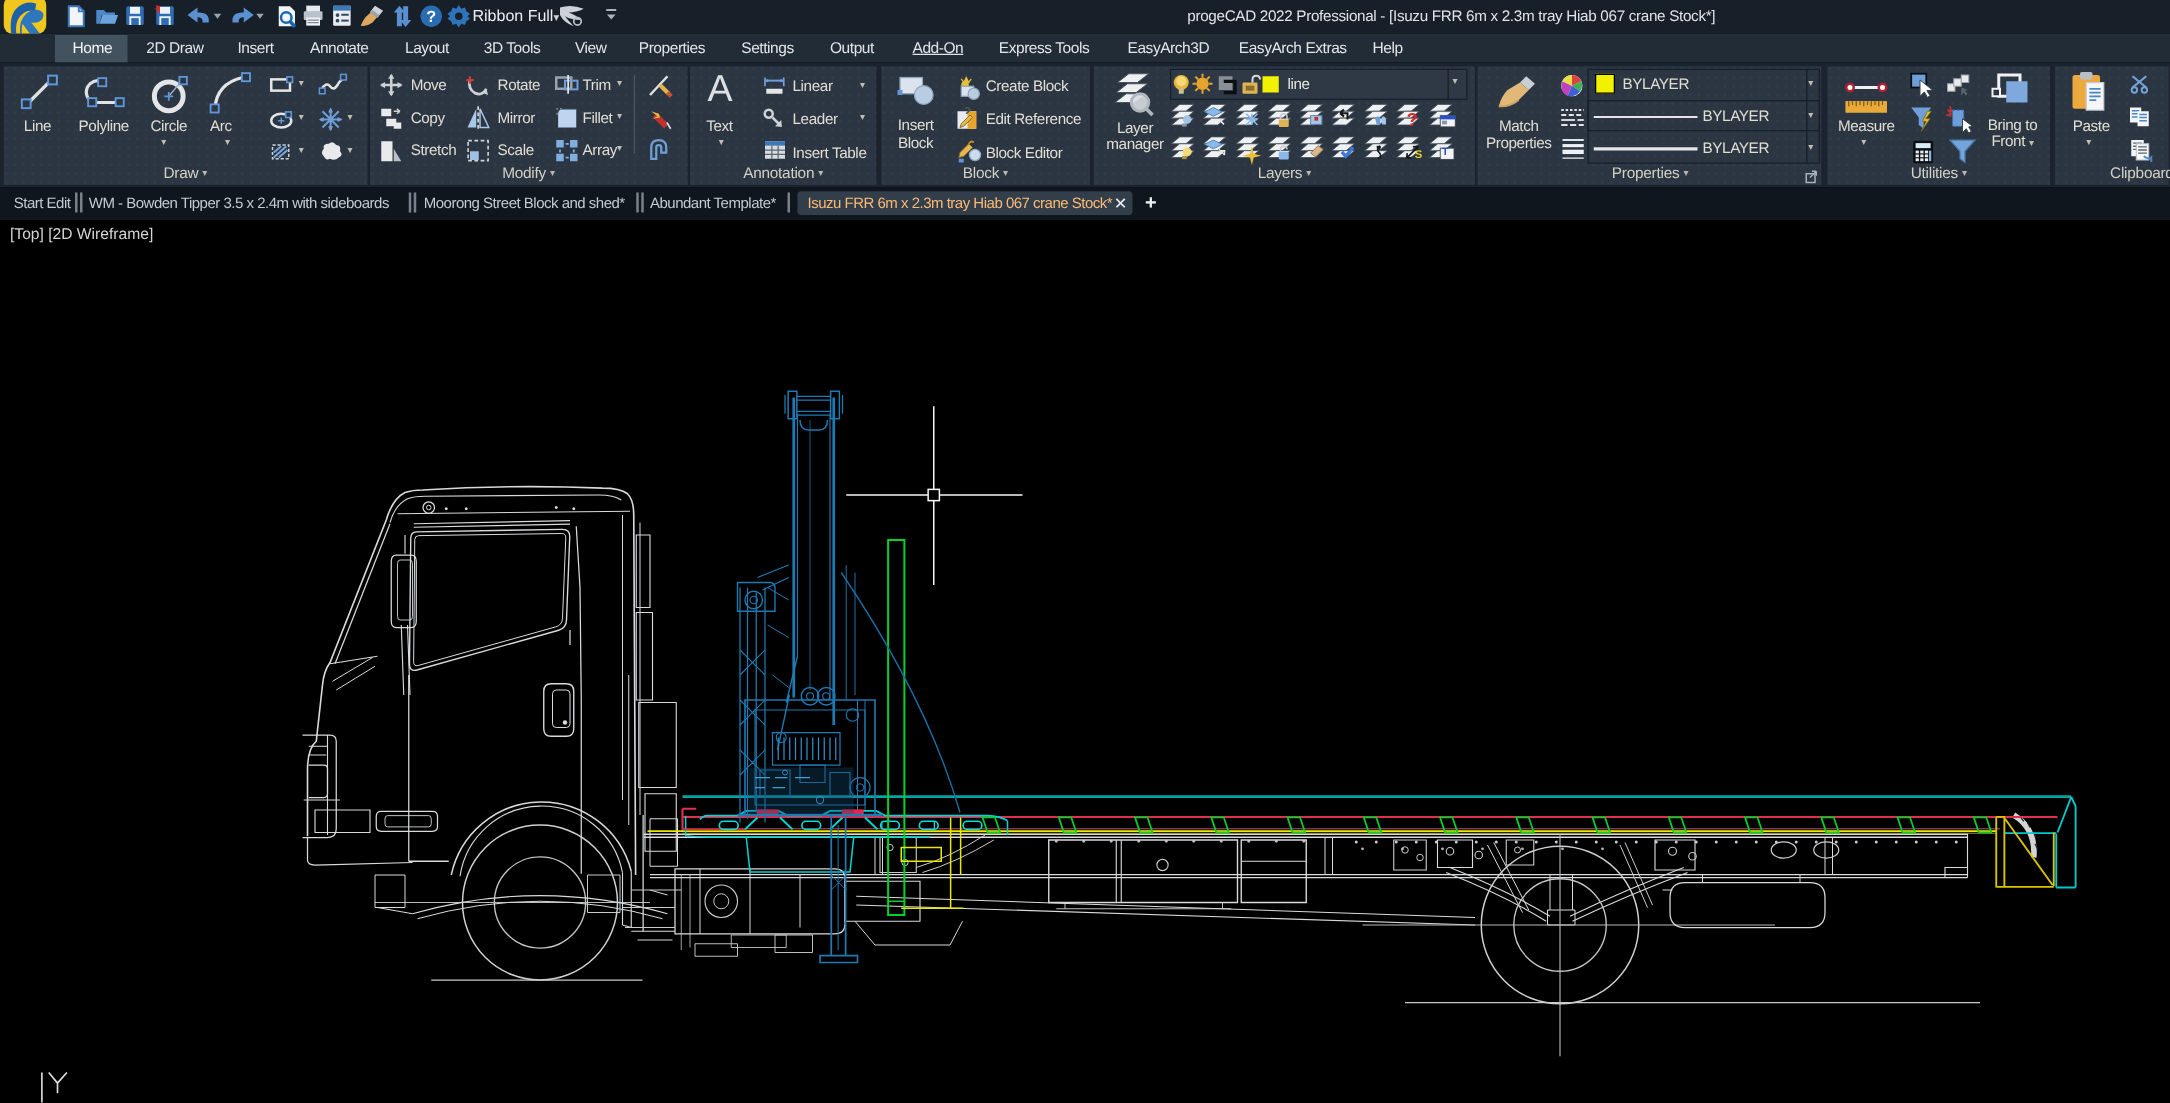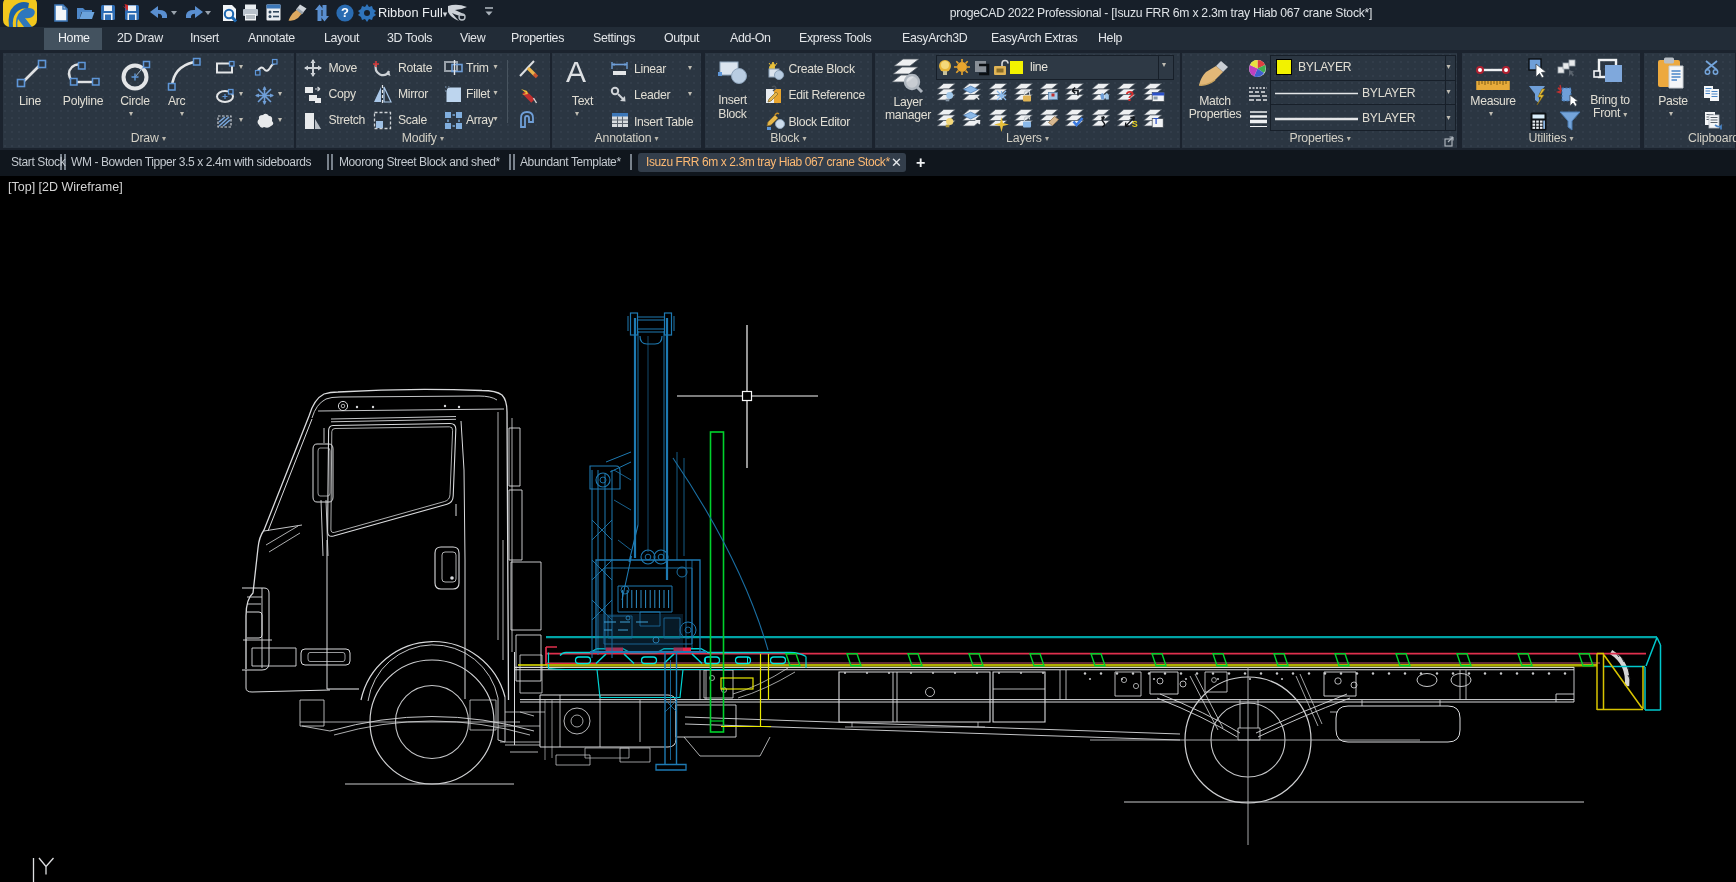--- a/index.html
+++ b/index.html
@@ -370,21 +370,21 @@
     <div class="mtab" style="left:58px;color:#f2f4f6;">Home</div>
     <div class="mtab" style="left:117px;">2D Draw</div>
     <div class="mtab" style="left:190px;">Insert</div>
     <div class="mtab" style="left:248px;">Annotate</div>
     <div class="mtab" style="left:324px;">Layout</div>
     <div class="mtab" style="left:387px;">3D Tools</div>
     <div class="mtab" style="left:460px;">View</div>
     <div class="mtab" style="left:511px;">Properties</div>
     <div class="mtab" style="left:593px;">Settings</div>
     <div class="mtab" style="left:664px;">Output</div>
-    <div class="mtab" style="left:730px;">Add-On</div>
+    <div class="mtab" style="left:730px;text-decoration:underline;">Add-On</div>
     <div class="mtab" style="left:799px;">Express Tools</div>
     <div class="mtab" style="left:902px;">EasyArch3D</div>
     <div class="mtab" style="left:991px;">EasyArch Extras</div>
     <div class="mtab" style="left:1098px;">Help</div>
   </div>
 
   <div id="ribbon">
 
     <div class="panel" style="left:3px;width:290.5px;">
       <svg style="left:12px;top:6px;" width="34" height="30">
@@ -531,21 +531,21 @@
           <path d="M7 1 L9 7 L3 5 L8 9 L4 11 L10 10 Z" fill="#e8c03a"></path>
         </svg>
       <svg style="left:222px;top:57px;" width="20" height="20">
           <path d="M3 17 V8 Q3 2 9 2 Q15 2 15 8 V12 H11 V8 Q11 6 9 6 Q7 6 7 8 V17 Z" fill="none" stroke="#6f9fd8" stroke-width="1.8"></path>
         </svg>
       <div class="plabel">Modify <span class="car">▾</span></div>
     </div>
 
     <div class="panel" style="left:552px;width:149px;">
       <div style="position:absolute;left:14px;top:2px;font-size:30px;color:#dde0e3;font-weight:400;">A</div>
-      <div class="rlbl" style="left:13px;top:41px;width:28px;text-align:right;">Text</div>
+      <div class="rlbl" style="left:13px;top:41px;width:28px;text-align:left;">Text</div>
       <div class="car" style="position:absolute;left:23px;top:56px;">▾</div>
       <svg style="left:58px;top:6px;" width="19" height="19">
           <path d="M2 3 V10 M17 3 V10" stroke="#6f9fd8" stroke-width="1.4"></path>
           <path d="M2 5.5 H17" stroke="#6f9fd8" stroke-width="1.6"></path>
           <path d="M2 5.5 L4.5 4 V7 Z M17 5.5 L14.5 4 V7 Z" fill="#6f9fd8"></path>
           <rect x="3" y="12" width="13" height="4" fill="#e3e5e7"></rect>
         </svg>
       <div class="rlbl" style="left:82px;top:9.5px;">Linear</div>
       <div class="car" style="position:absolute;left:136px;top:10px;">▾</div>
       <svg style="left:58px;top:33px;" width="19" height="19">
@@ -850,21 +850,21 @@
   </div>
 
   <div id="tabbar">
     <div class="dsep" style="left:60px;"></div>
     <div class="dsep" style="left:64px;"></div>
     <div class="dsep" style="left:327px;"></div>
     <div class="dsep" style="left:331px;"></div>
     <div class="dsep" style="left:509px;"></div>
     <div class="dsep" style="left:513px;"></div>
     <div class="dsep" style="left:630px;"></div>
-    <div class="dtab" style="left:11px;">Start Stock</div>
+    <div class="dtab" style="left:11px;">Start Edit</div>
     <div class="dtab" style="left:71px;">WM - Bowden Tipper 3.5 x 2.4m with sideboards</div>
     <div class="dtab" style="left:339px;">Moorong Street Block and shed*</div>
     <div class="dtab" style="left:520px;">Abundant Template*</div>
     <div style="position:absolute;left:638px;top:3px;width:268px;height:19px;background:#333e4b;border-radius:3px;"></div>
     <div class="dtab" style="left:646px;color:#fdba74;">Isuzu FRR 6m x 2.3m tray Hiab 067 crane Stock*</div>
     <div class="dtab" style="left:891px;color:#e8ebee;font-size:13px;">✕</div>
     <div class="dtab" style="left:916px;color:#f0f2f4;font-size:16px;font-weight:bold;">+</div>
   </div>
 </div>
 

